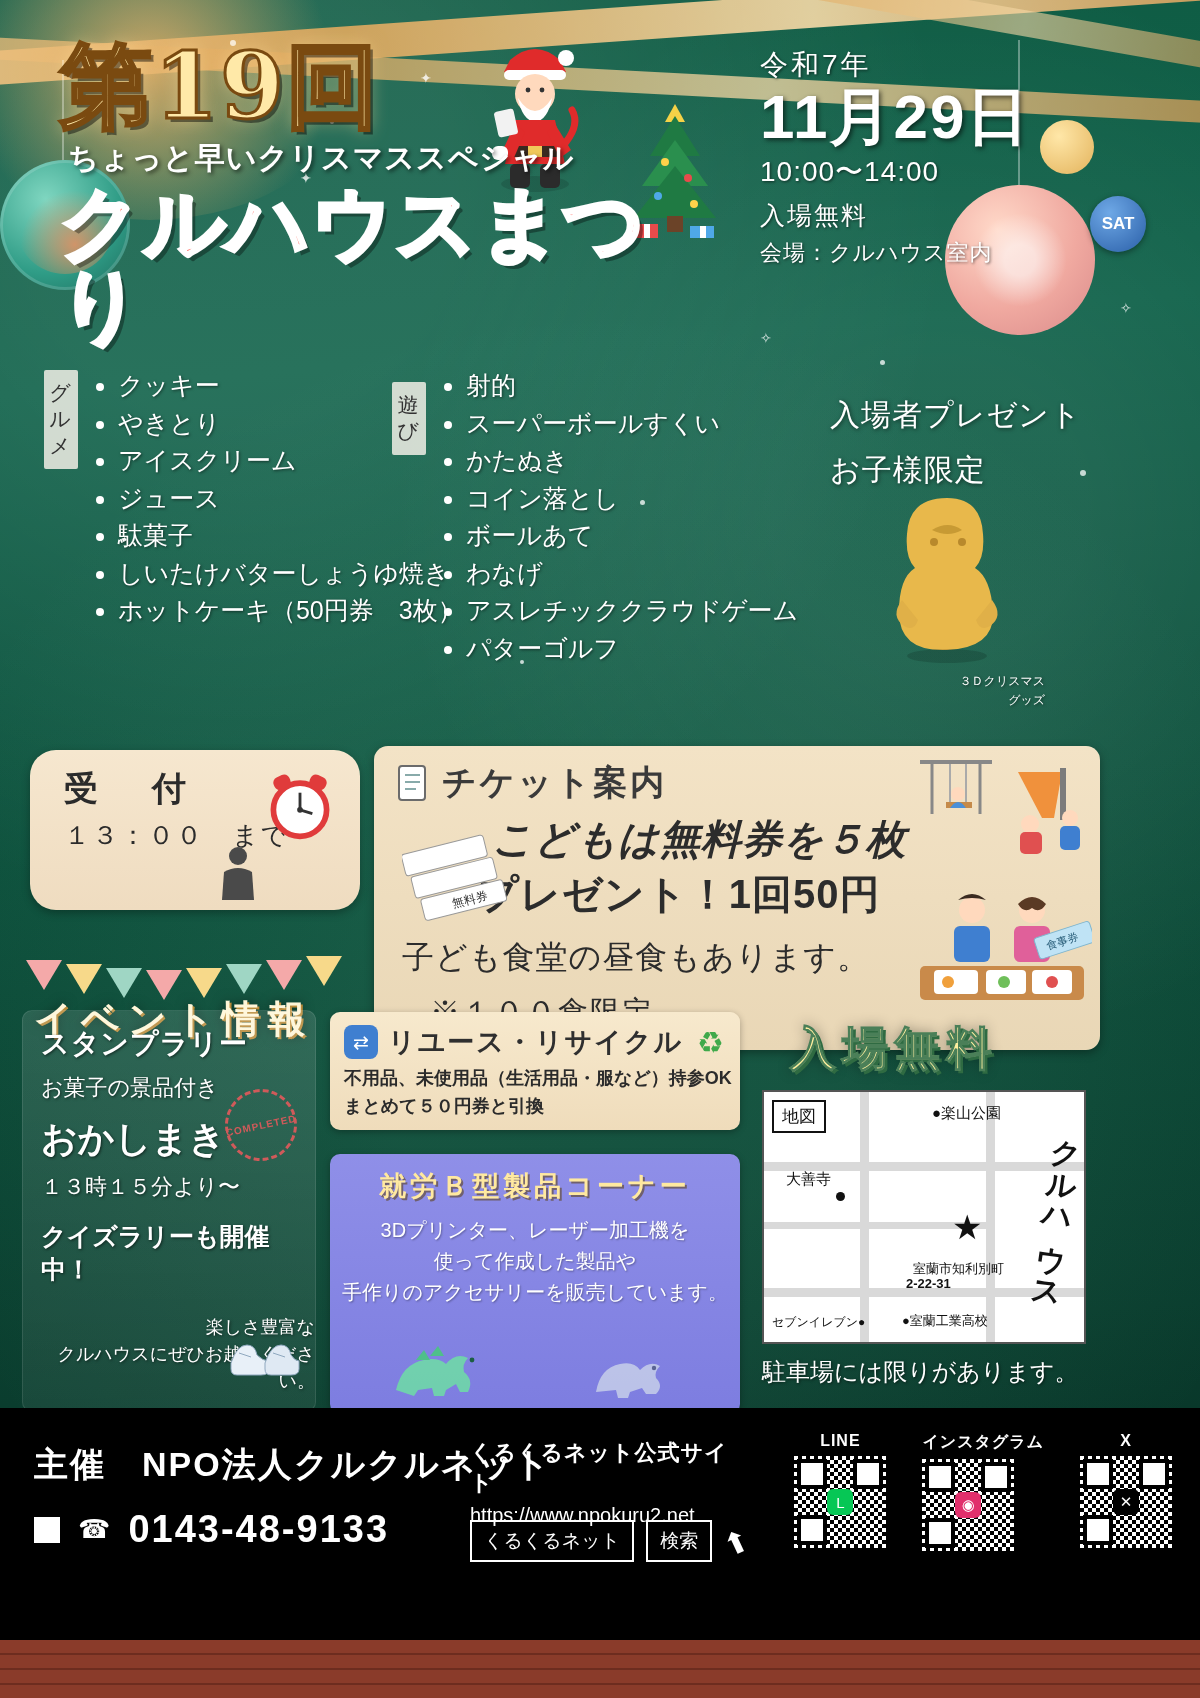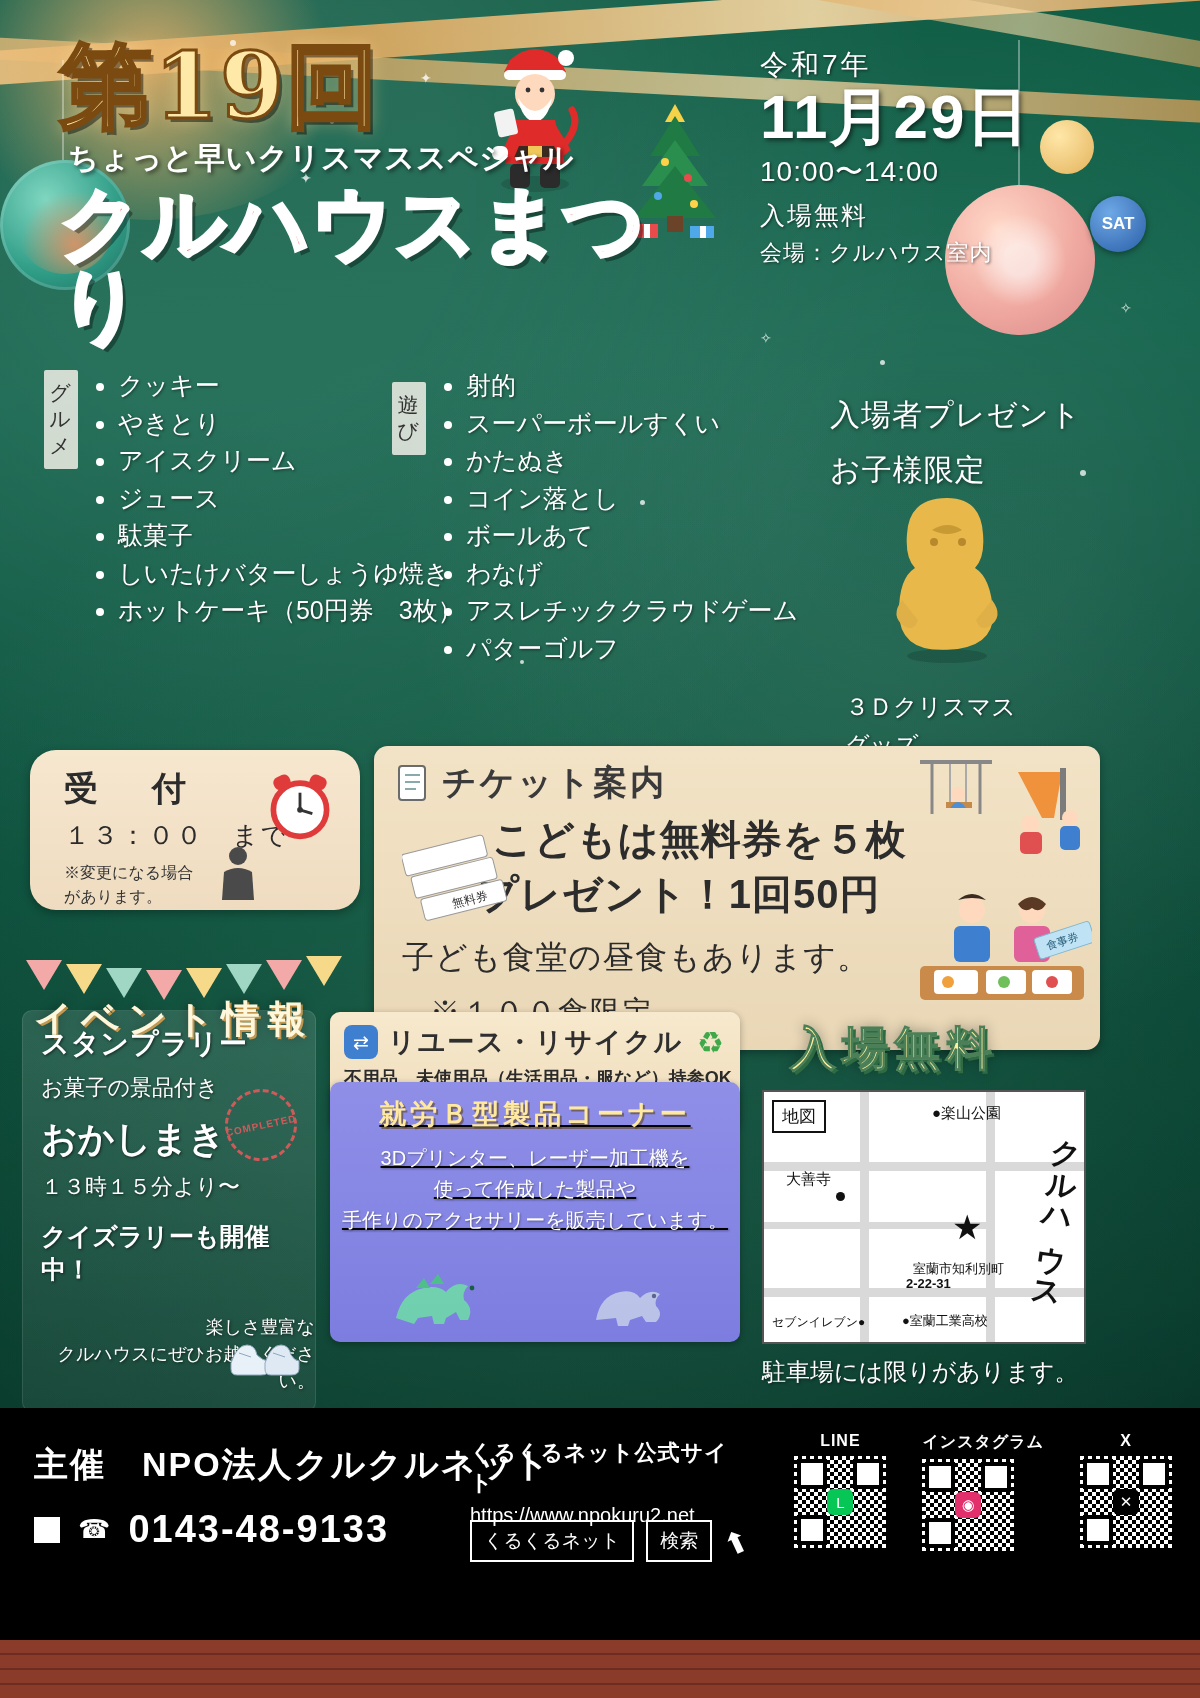--- a/index.html
+++ b/index.html
@@ -92,21 +92,21 @@
     color:#333;font-size:21px;text-align:center;letter-spacing:2px;line-height:1.25;border-radius:2px;
   }
   .list{position:absolute;color:#fff;font-size:25px;line-height:1.42;text-shadow:1px 1px 3px rgba(0,0,0,.55);}
   .list li{margin:0 0 2px 0;}
   .list ul{margin:0;padding-left:26px;}
 
   .present-title{position:absolute;left:830px;top:395px;color:#fff;font-size:30px;
     text-shadow:1px 1px 4px rgba(0,0,0,.6);letter-spacing:1px;}
   .present-sub{position:absolute;left:830px;top:450px;color:#fff;font-size:30px;
     text-shadow:1px 1px 4px rgba(0,0,0,.6);letter-spacing:1px;}
-  .goods-cap{position:absolute;left:845px;top:688px;width:200px;text-align:left;color:#fff;font-size:24px;
+  .goods-cap{position:absolute;left:845px;top:672px;width:200px;text-align:right;color:#fff;font-size:12px;
     line-height:1.6;text-shadow:1px 1px 3px rgba(0,0,0,.6);}
 
   
   .reception{
     position:absolute;left:30px;top:750px;width:330px;height:160px;border-radius:26px;
     background:linear-gradient(180deg,#f6e7cf,#efdcc0);
     box-shadow:0 3px 8px rgba(0,0,0,.3);
   }
   .reception .rtitle{font-size:34px;font-weight:bold;letter-spacing:10px;color:#2b2b2b;margin:16px 0 6px 34px;}
   .reception .rtime{font-size:26px;color:#2b2b2b;margin-left:34px;letter-spacing:2px;}
@@ -114,21 +114,21 @@
   .clock{position:absolute;right:22px;top:18px;width:76px;height:76px;}
 
   
   .ticket{
     position:absolute;left:374px;top:746px;width:726px;height:304px;border-radius:14px;
     background:linear-gradient(180deg,#f3e3c6,#e9d7b6);
     box-shadow:0 3px 10px rgba(0,0,0,.35);
   }
   .ticket-h{display:flex;align-items:center;gap:12px;margin:14px 0 6px 22px;}
   .ticket-h .ttl{font-size:34px;font-weight:bold;color:#3a3a3a;letter-spacing:3px;}
-  .ticket-l1{margin-left:118px;font-size:40px;font-weight:bold;color:#2c2c2c;letter-spacing:1px;}
+  .ticket-l1{margin-left:118px;font-size:40px;font-weight:bold;color:#2c2c2c;letter-spacing:1px;font-style:italic;}
   .ticket-l2{margin-left:104px;font-size:40px;font-weight:bold;color:#2c2c2c;letter-spacing:1px;}
   .ticket-l3{margin:14px 0 0 28px;font-size:32px;color:#2c2c2c;letter-spacing:1px;}
   .ticket-l4{margin:12px 0 0 56px;font-size:30px;color:#2c2c2c;letter-spacing:2px;}
   .tickets-img{position:absolute;left:28px;top:86px;width:110px;height:90px;}
   .swing-img{position:absolute;right:10px;top:8px;width:180px;height:110px;}
   .lunch-img{position:absolute;right:8px;top:140px;width:180px;height:120px;}
 
   
   .eventinfo{position:absolute;left:20px;top:960px;width:340px;height:120px;}
   .eventinfo .label{
@@ -167,22 +167,22 @@
   .reuse .rh{display:flex;align-items:center;gap:10px;margin:12px 0 6px 14px;}
   .reuse .rh .t{font-size:27px;font-weight:bold;color:#2f2f2f;letter-spacing:2px;}
   .reuse .l1{margin-left:14px;font-size:18px;color:#2b2b2b;font-weight:bold;}
   .reuse .l2{margin-left:14px;margin-top:4px;font-size:18px;color:#2b2b2b;font-weight:bold;}
   .recycle-badge{width:34px;height:34px;border-radius:8px;background:#3f7fd0;color:#fff;
     display:flex;align-items:center;justify-content:center;font-size:19px;}
   .recycle-glyph{color:#3fa94a;font-size:30px;margin-left:4px;}
 
   
   .workb{
-    position:absolute;left:330px;top:1082px;width:410px;height:260px;border-radius:10px;
-    background:linear-gradient(180deg,#8f8fe8,#7d7de0);box-shadow:0 2px 7px rgba(0,0,0,.3);text-decoration:underline;
+    position:absolute;left:330px;top:1154px;width:410px;height:260px;border-radius:10px;
+    background:linear-gradient(180deg,#8f8fe8,#7d7de0);box-shadow:0 2px 7px rgba(0,0,0,.3);
   }
   .workb h3{margin:14px 0 12px 0;text-align:center;font-size:27px;color:#ffe9a0;font-weight:bold;
     letter-spacing:4px;text-shadow:2px 2px 0 rgba(90,60,10,.55);}
   .workb p{margin:2px 0;text-align:center;font-size:20px;color:#fff;line-height:1.45;
     text-shadow:1px 1px 2px rgba(0,0,0,.35);}
   .dino{position:absolute;left:56px;bottom:8px;width:110px;height:80px;}
   .dino2{position:absolute;right:70px;bottom:10px;width:90px;height:72px;}
 
   
   .venue-title{
@@ -367,24 +367,20 @@
     <ellipse cx="85" cy="166" rx="40" ry="7" fill="rgba(0,0,0,.15)"></ellipse>
   </svg>
   <div class="goods-cap">
     <div>３Ｄクリスマス</div>
     <div>グッズ</div>
   </div>
 
   <div class="reception">
     <div class="rtitle">受　付</div>
     <div class="rtime">１３：００　まで</div>
-    <div class="rnote">
-      <div>※変更になる場合</div>
-      <div>があります。</div>
-    </div>
     <svg class="clock" viewBox="0 0 80 80">
       <circle cx="40" cy="44" r="28" fill="#fff" stroke="#e03b3b" stroke-width="6"></circle>
       <rect x="12" y="8" width="18" height="14" rx="6" fill="#e03b3b" transform="rotate(-25 21 15)"></rect>
       <rect x="50" y="8" width="18" height="14" rx="6" fill="#e03b3b" transform="rotate(25 59 15)"></rect>
       <line x1="40" y1="44" x2="40" y2="26" stroke="#333" stroke-width="3"></line>
       <line x1="40" y1="44" x2="53" y2="48" stroke="#333" stroke-width="3"></line>
       <circle cx="40" cy="44" r="3" fill="#333"></circle>
     </svg>
     <svg style="position:absolute;left:186px;top:94px;width:44px;height:58px;" viewBox="0 0 44 58">
       <circle cx="22" cy="12" r="9" fill="#4a4a4a"></circle>

